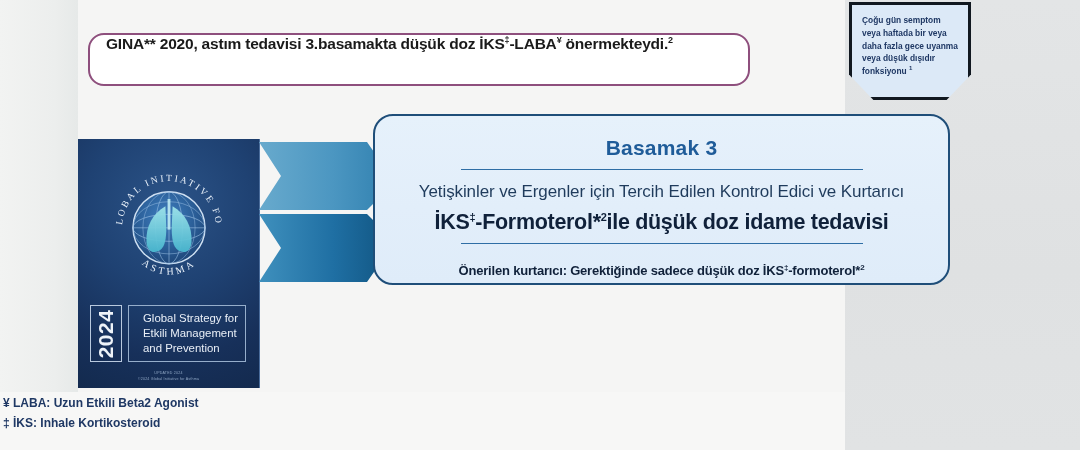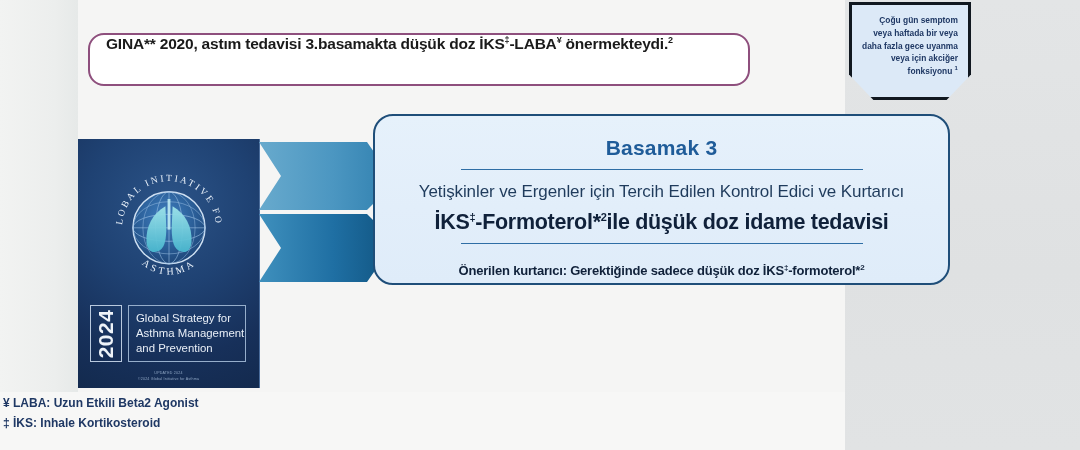--- a/index.html
+++ b/index.html
@@ -76,21 +76,21 @@
     clip-path: polygon(0% 0%, 100% 0%, 100% 74%, 80% 100%, 20% 100%, 0% 74%);
     display: flex;
     align-items: flex-start;
     justify-content: center;
     padding: 9px 7px 0 7px;
   }
   .callout-text {
     font-size: 8.4px;
     font-weight: bold;
     color: #1f3864;
-    text-align: right;
+    text-align: left;
     line-height: 1.52;
   }
   .callout-text sup { font-size: 6px; vertical-align: super; line-height: 0; }
 
   
   .book {
     position: absolute;
     left: 78px; top: 139px;
     width: 182px; height: 249px;
     background:
@@ -121,21 +121,21 @@
     letter-spacing: 0.5px;
     white-space: nowrap;
   }
   .book-titlebox {
     position: absolute;
     left: 50px; top: 166px;
     width: 118px; height: 57px;
     border: 1.2px solid #96aecb;
     display: flex;
     align-items: center;
-    padding-left: 7px;
+    padding-left: 14px;
   }
   .book-title {
     font-size: 11.4px;
     color: #e9eff7;
     line-height: 1.32;
   }
   .book-fine {
     position: absolute;
     left: 0; top: 231px;
     width: 100%;
@@ -226,21 +226,21 @@
   <div class="banner-text">
     <span>GINA** 2020, astım tedavisi 3.basamakta düşük doz İKS</span><sup>‡</sup><span>-LABA</span><sup>¥</sup><span> önermekteydi.</span><sup>2</sup>
   </div>
 </div>
 
 <div class="callout">
   <div class="callout-text">
     <span>Çoğu gün semptom</span><br>
     <span>veya haftada bir veya</span><br>
     <span>daha fazla gece uyanma</span><br>
-    <span>veya için akciğer</span><br>
+    <span>veya düşük dışıdır</span><br>
     <span>fonksiyonu</span> <sup>1</sup>
   </div>
 </div>
 
 <div class="book">
 
   <svg class="book-logo" viewBox="0 0 140 140">
     <defs>
       <path id="arcTop" d="M 18,72 A 52,52 0 0 1 122,72"></path>
       <path id="arcBot" d="M 26,80 A 44,44 0 0 0 114,80"></path>
@@ -275,21 +275,21 @@
     </text>
   </svg>
 
   <div class="book-yearbox">
     <div class="book-year">2024</div>
   </div>
 
   <div class="book-titlebox">
     <div class="book-title">
       <span>Global Strategy for</span><br>
-      <span>Asthma Management</span><br>
+      <span>Etkili Management</span><br>
       <span>and Prevention</span>
     </div>
   </div>
 
   <div class="book-fine">
     <span>UPDATED 2024</span><br>
     <span>©2024 Global Initiative for Asthma</span>
   </div>
 </div>
 

